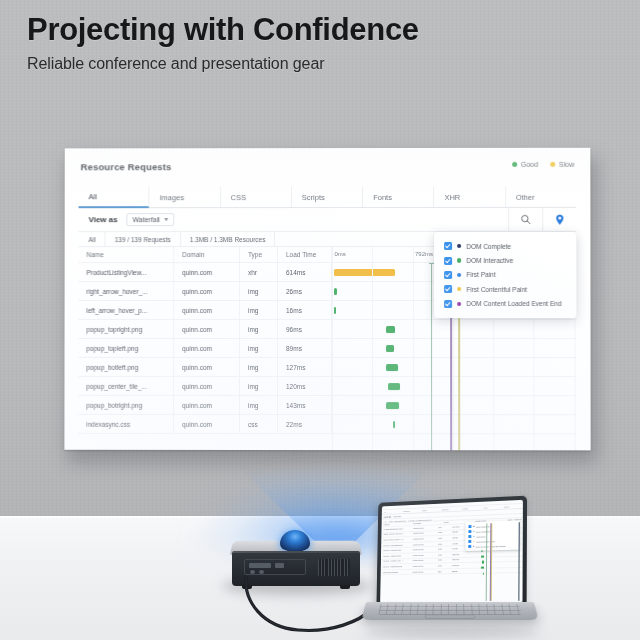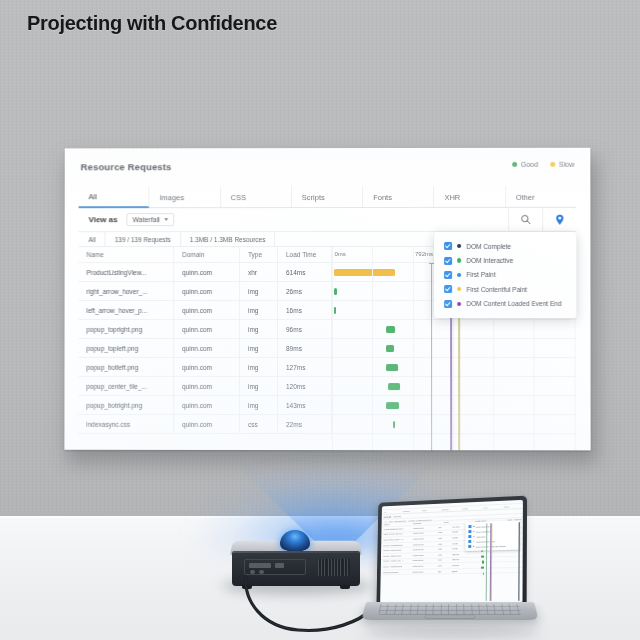--- a/index.html
+++ b/index.html
@@ -29,21 +29,21 @@
     background: linear-gradient(180deg, #f7f8f9 0%, #f1f2f4 35%, #e9eaec 100%);
   }
   #desk-edge {
     position: absolute; left:0; top: 516px; width: 640px; height: 2px;
     background: linear-gradient(90deg, rgba(255,255,255,.85), rgba(255,255,255,.5));
   }
 
   
   #title-block { position: absolute; left: 27px; top: 12px; width: 560px; }
   #title {
-    font-size: 20px; font-weight: bold; color: #17181a; letter-spacing: -.3px;
+    font-size: 31px; font-weight: bold; color: #17181a; letter-spacing: -.3px;
     text-shadow: 0 1px 0 rgba(255,255,255,.22);
   }
   #subtitle {
     font-size: 16px; color: #2a2b2d; margin-top: 7px; letter-spacing: -.1px;
     text-shadow: 0 1px 0 rgba(255,255,255,.18);
   }
 
   
   #screen-shadow {
     position: absolute; left: 62px; top: 150px; width: 530px; height: 306px;
@@ -281,20 +281,21 @@
 <body>
 
 <div id="wall">
   <div id="wall-texture"></div>
 </div>
 <div id="desk"></div>
 <div id="desk-edge"></div>
 
 <div id="title-block">
   <div id="title">Projecting with Confidence</div>
+  <div id="subtitle">Reliable conference and presentation gear</div>
 </div>
 
 <div id="screen-shadow"></div>
 
 <div id="screen">
   <div id="screen-blur">
     <div class="dash">
 
       <div class="dash-head">
         <div class="dash-title">Resource Requests</div>

